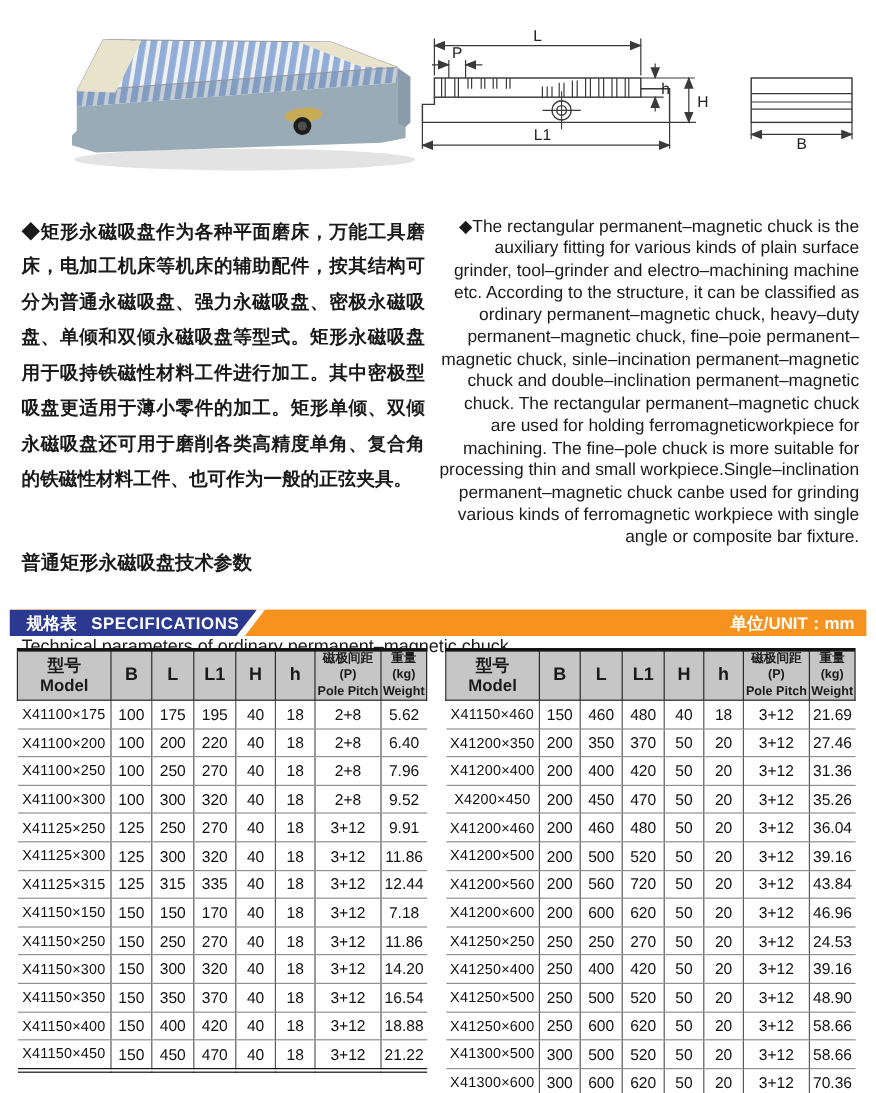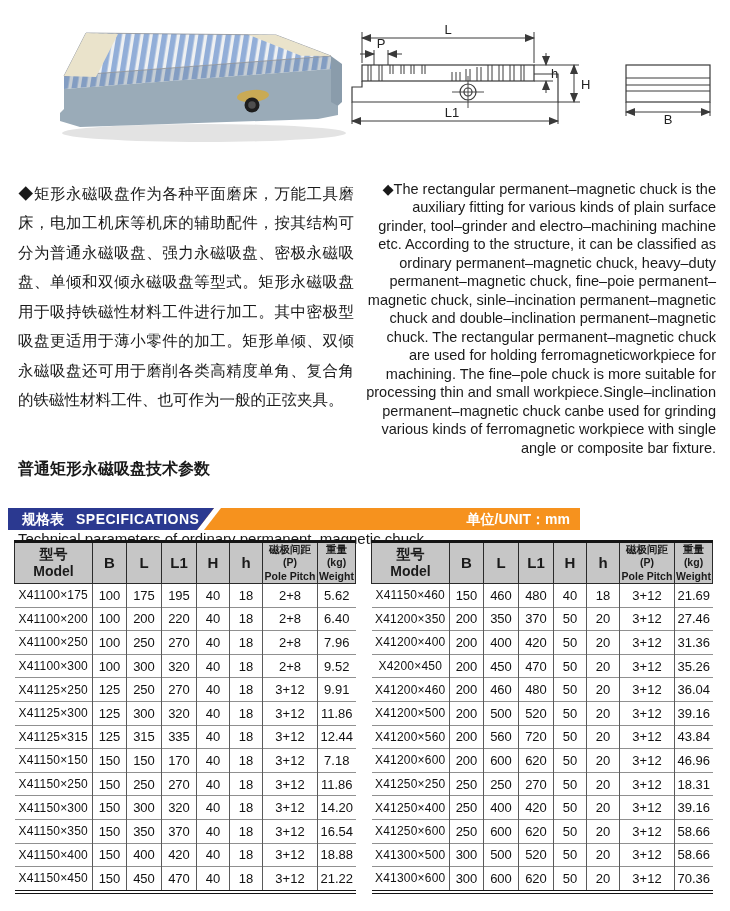--- a/index.html
+++ b/index.html
@@ -6,30 +6,30 @@
   #page{position:relative;width:730px;height:911px;background:#fff;overflow:hidden;
         font-family:"Liberation Sans",sans-serif;color:#1a1a1a;}
 
   
   .photo{position:absolute;left:54px;top:26px;}
   .diagram{position:absolute;left:348px;top:8px;}
   .diagram text{font-size:13px;fill:#222;font-family:"Liberation Sans",sans-serif;}
 
   
   .intro-zh{position:absolute;left:18px;top:163px;width:336px;font-size:15.5px;line-height:29.5px;
-            font-weight:normal;text-align:justify;color:#1a1a1a;}
+            font-weight:bold;text-align:justify;color:#1a1a1a;}
   .intro-en{position:absolute;left:362px;top:165px;width:354px;font-size:14.5px;line-height:18.5px;
             color:#1a1a1a;text-align:right;}
 
   
   .title-zh{position:absolute;left:18px;top:459px;font-size:16px;font-weight:bold;}
   .title-en{position:absolute;left:18px;top:482px;font-size:15px;margin-top:48px;}
 
   
-  .specbar{position:absolute;left:8px;top:508px;width:572px;height:22px;}
+  .specbar{position:absolute;left:8px;top:508px;width:714px;height:22px;}
   .specbar-orange{position:absolute;inset:0;background:var(--spec-bar-orange,#f6921e);}
   .specbar-blue{position:absolute;inset:0;background:var(--spec-bar-blue,#2b3990);
                 clip-path:polygon(0 0,206px 0,189px 100%,0 100%);
                 color:#fff;font-weight:bold;font-size:14px;line-height:22px;
                 padding-left:14px;box-sizing:border-box;}
   .specbar-blue .en{margin-left:12px;letter-spacing:.5px;}
   .specbar-slash{position:absolute;left:206px;top:0;width:7px;height:100%;background:#fff;
                  transform:skewX(-37.7deg);transform-origin:0 0;}
   .specbar-unit{position:absolute;right:10px;top:0;line-height:22px;color:#fff;
                 font-weight:bold;font-size:14px;}
@@ -443,33 +443,43 @@
             <td class="c7">46.96</td>
           </tr>
           <tr>
             <td class="c0">X41250×250</td>
             <td class="c1">250</td>
             <td class="c2">250</td>
             <td class="c3">270</td>
             <td class="c4">50</td>
             <td class="c5">20</td>
             <td class="c6">3+12</td>
-            <td class="c7">18.31</td>
+            <td class="c7">24.53</td>
           </tr>
           <tr>
             <td class="c0">X41250×400</td>
             <td class="c1">250</td>
             <td class="c2">400</td>
             <td class="c3">420</td>
             <td class="c4">50</td>
             <td class="c5">20</td>
             <td class="c6">3+12</td>
             <td class="c7">39.16</td>
           </tr>
           <tr>
+            <td class="c0">X41250×500</td>
+            <td class="c1">250</td>
+            <td class="c2">500</td>
+            <td class="c3">520</td>
+            <td class="c4">50</td>
+            <td class="c5">20</td>
+            <td class="c6">3+12</td>
+            <td class="c7">48.90</td>
+          </tr>
+          <tr>
             <td class="c0">X41250×600</td>
             <td class="c1">250</td>
             <td class="c2">600</td>
             <td class="c3">620</td>
             <td class="c4">50</td>
             <td class="c5">20</td>
             <td class="c6">3+12</td>
             <td class="c7">58.66</td>
           </tr>
           <tr>

